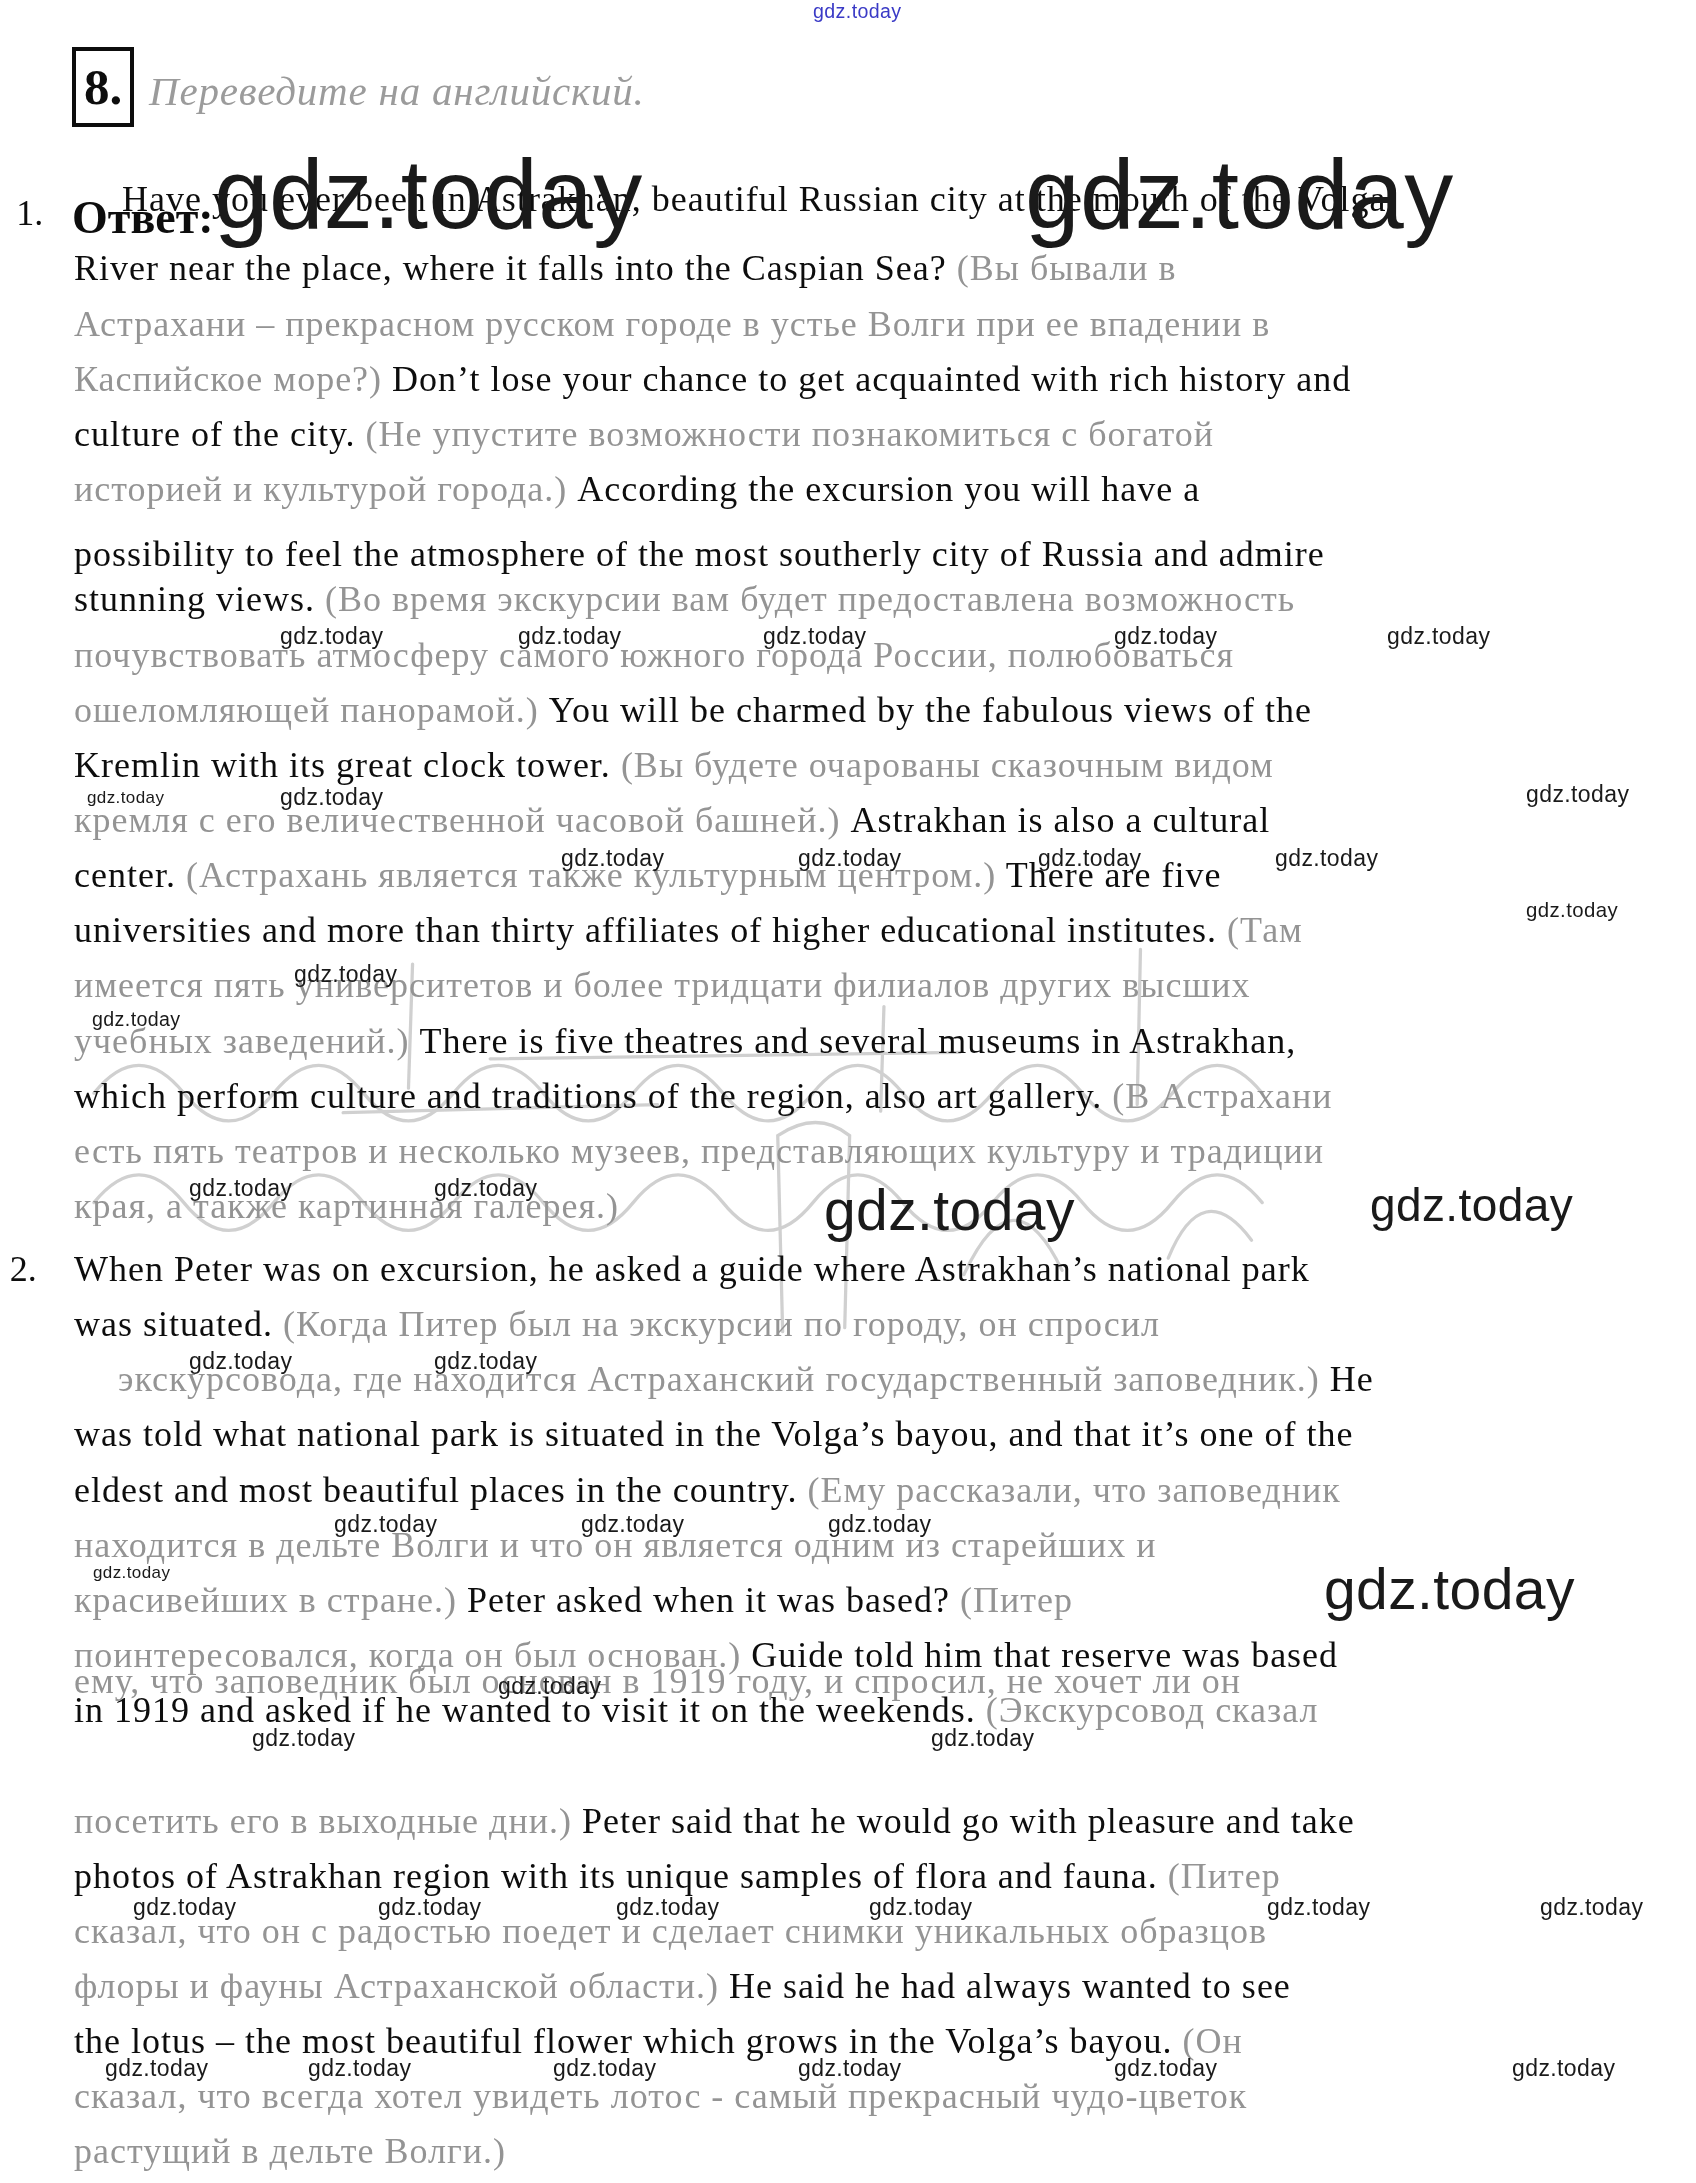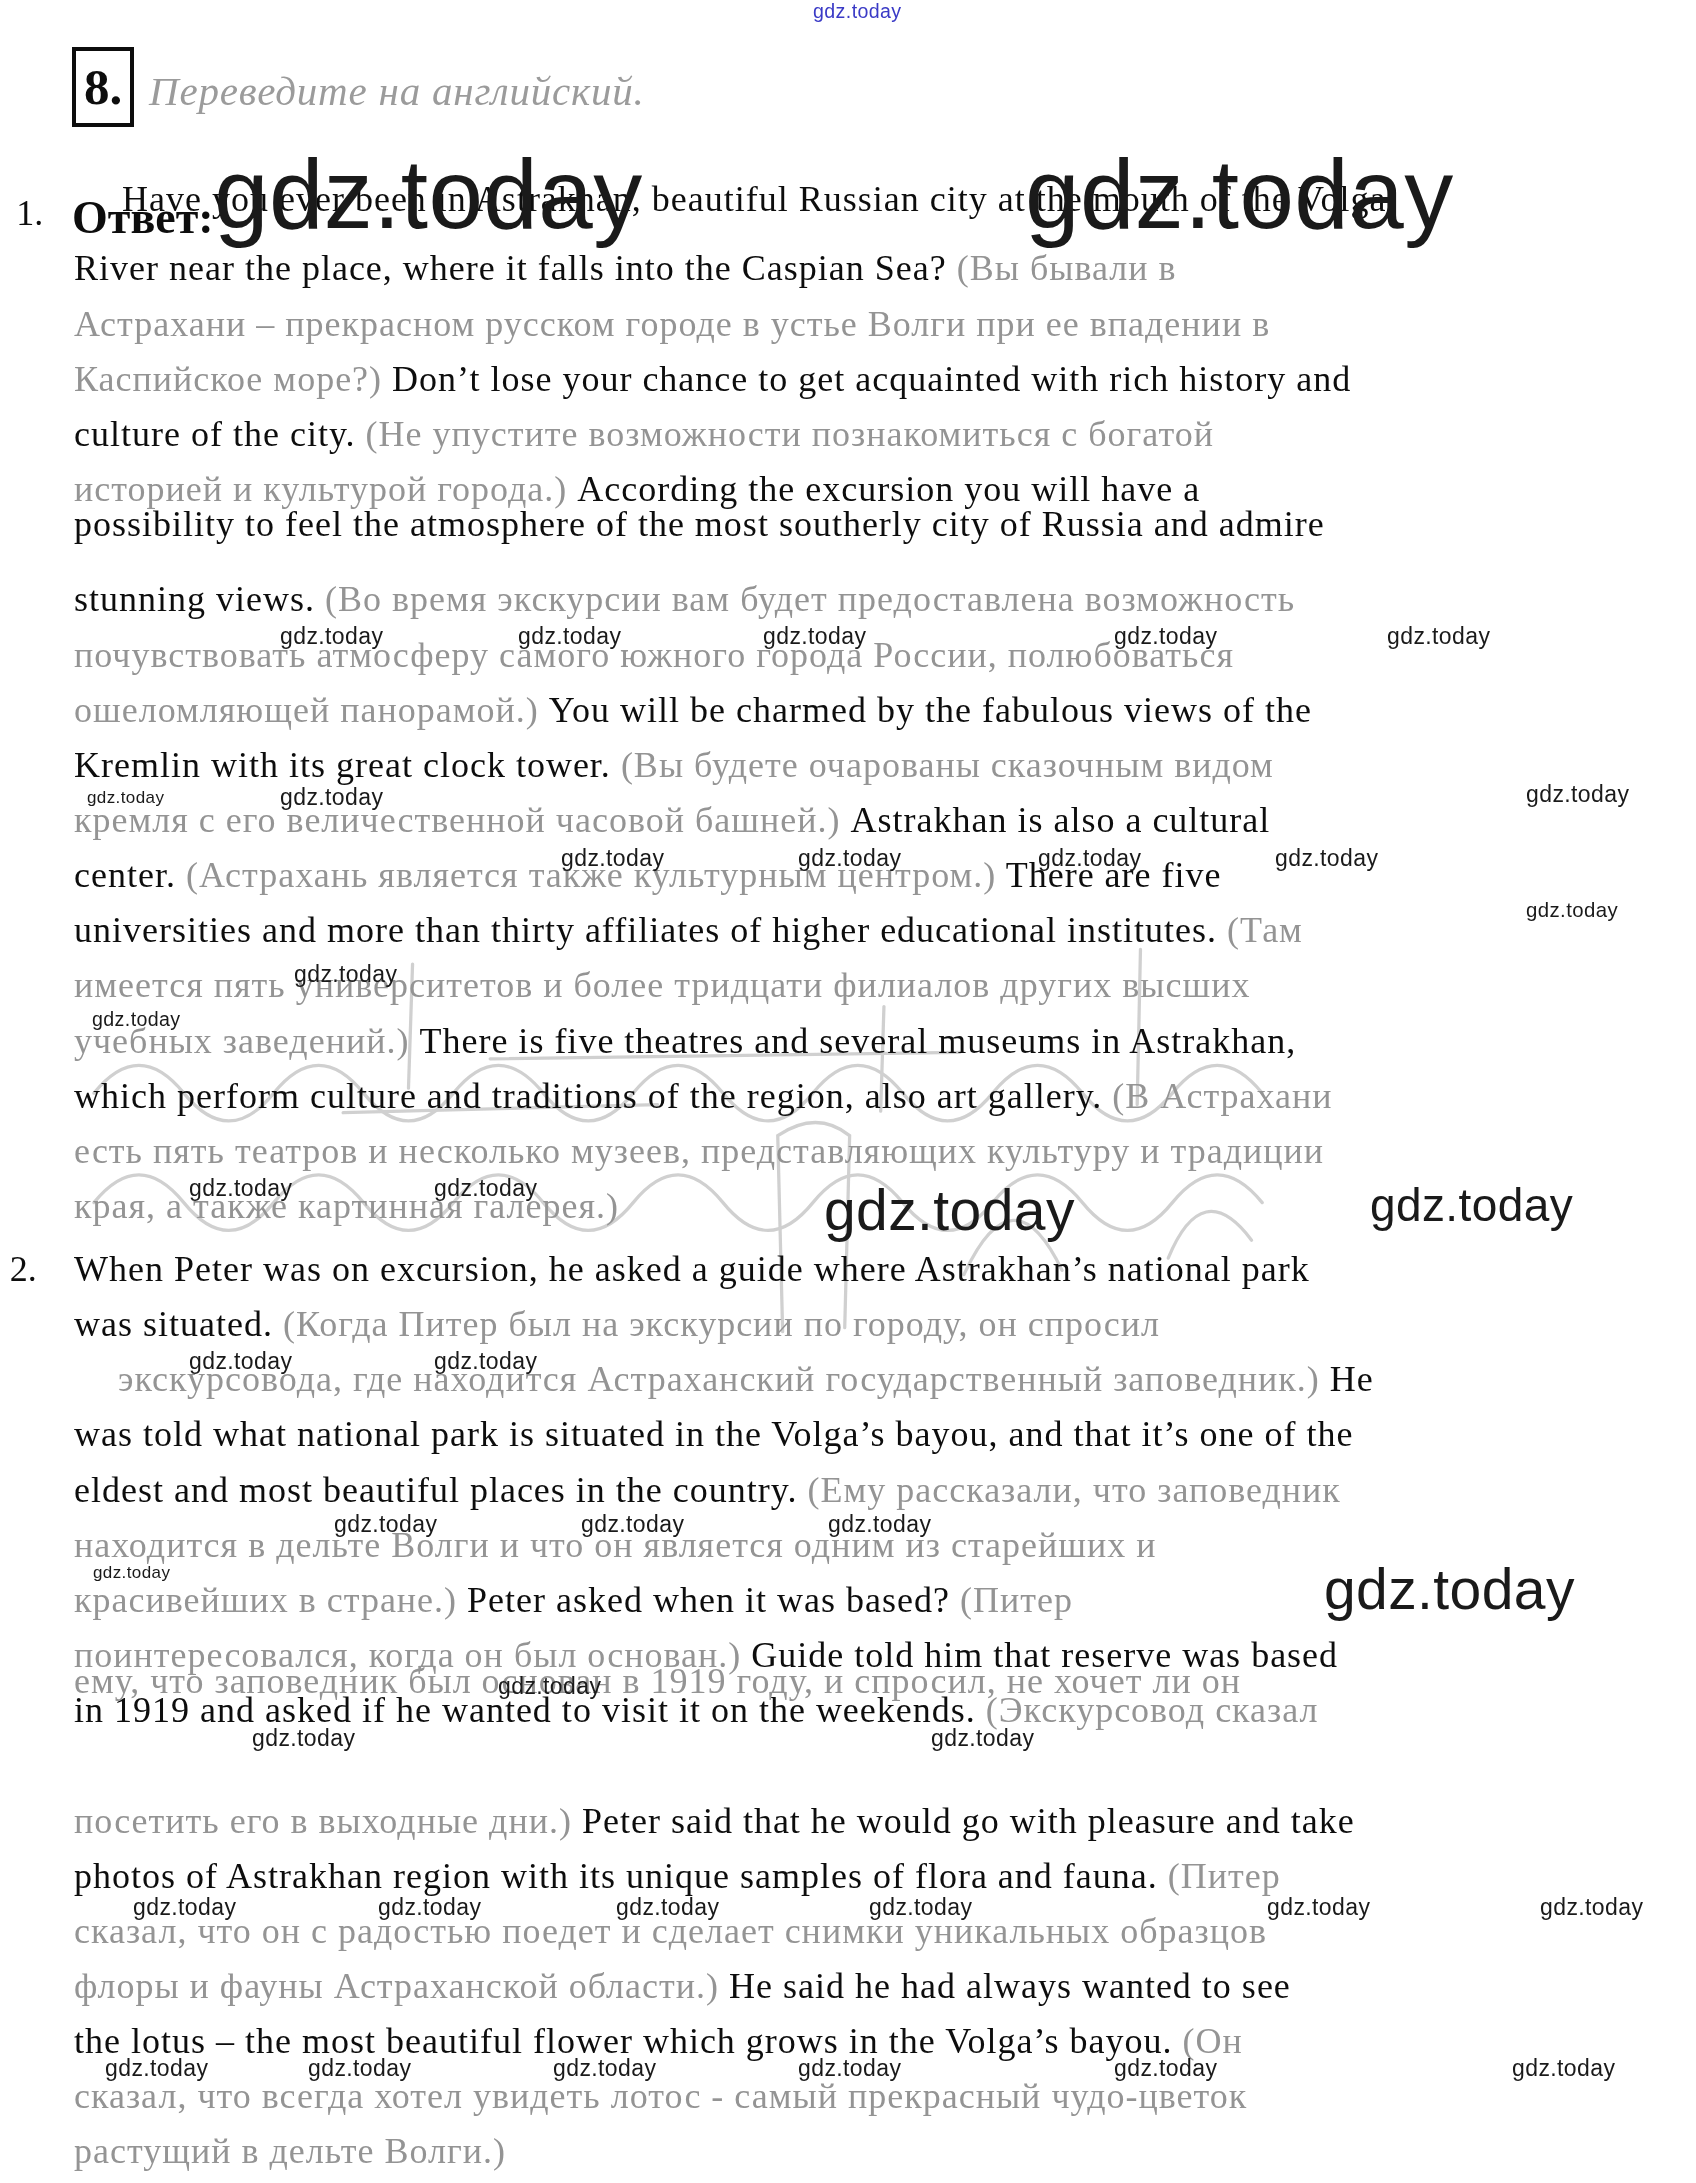--- a/index.html
+++ b/index.html
@@ -62,21 +62,21 @@
 </svg>
 
 <div id="text-layer">
     <div class="item-number abs" style="left: 16.3px; top: 195px;">1.</div>
     <div class="text-line" style="top: 181px; margin-left: 48px;"><span class="seg-en">Have you ever been in Astrakhan, beautiful Russian city at the mouth of the Volga</span></div>
     <div class="text-line" style="top: 250px;"><span class="seg-en">River near the place, where it falls into the Caspian Sea? </span><span class="seg-ru">(Вы бывали в</span></div>
     <div class="text-line" style="top: 306px;"><span class="seg-ru">Астрахани – прекрасном русском городе в устье Волги при ее впадении в</span></div>
     <div class="text-line" style="top: 361px;"><span class="seg-ru">Каспийское море?) </span><span class="seg-en">Don’t lose your chance to get acquainted with rich history and</span></div>
     <div class="text-line" style="top: 416px;"><span class="seg-en">culture of the city. </span><span class="seg-ru">(Не упустите возможности познакомиться с богатой</span></div>
     <div class="text-line" style="top: 471px;"><span class="seg-ru">историей и культурой города.) </span><span class="seg-en">According the excursion you will have a</span></div>
-    <div class="text-line" style="top: 506px;"><span class="seg-en">possibility to feel the atmosphere of the most southerly city of Russia and admire</span></div>
+    <div class="text-line" style="top: 536px;"><span class="seg-en">possibility to feel the atmosphere of the most southerly city of Russia and admire</span></div>
     <div class="text-line" style="top: 581px;"><span class="seg-en">stunning views. </span><span class="seg-ru">(Во время экскурсии вам будет предоставлена возможность</span></div>
     <div class="text-line" style="top: 637px;"><span class="seg-ru">почувствовать атмосферу самого южного города России, полюбоваться</span></div>
     <div class="text-line" style="top: 692px;"><span class="seg-ru">ошеломляющей панорамой.) </span><span class="seg-en">You will be charmed by the fabulous views of the</span></div>
     <div class="text-line" style="top: 747px;"><span class="seg-en">Kremlin with its great clock tower. </span><span class="seg-ru">(Вы будете очарованы сказочным видом</span></div>
     <div class="text-line" style="top: 802px;"><span class="seg-ru">кремля с его величественной часовой башней.) </span><span class="seg-en">Astrakhan is also a cultural</span></div>
     <div class="text-line" style="top: 857px;"><span class="seg-en">center. </span><span class="seg-ru">(Астрахань является также культурным центром.) </span><span class="seg-en">There are five</span></div>
     <div class="text-line" style="top: 912px;"><span class="seg-en">universities and more than thirty affiliates of higher educational institutes. </span><span class="seg-ru">(Там</span></div>
     <div class="text-line" style="top: 967px;"><span class="seg-ru">имеется пять университетов и более тридцати филиалов других высших</span></div>
     <div class="text-line" style="top: 1023px;"><span class="seg-ru">учебных заведений.) </span><span class="seg-en">There is five theatres and several museums in Astrakhan,</span></div>
     <div class="text-line" style="top: 1078px;"><span class="seg-en">which perform culture and traditions of the region, also art gallery. </span><span class="seg-ru">(В Астрахани</span></div>

